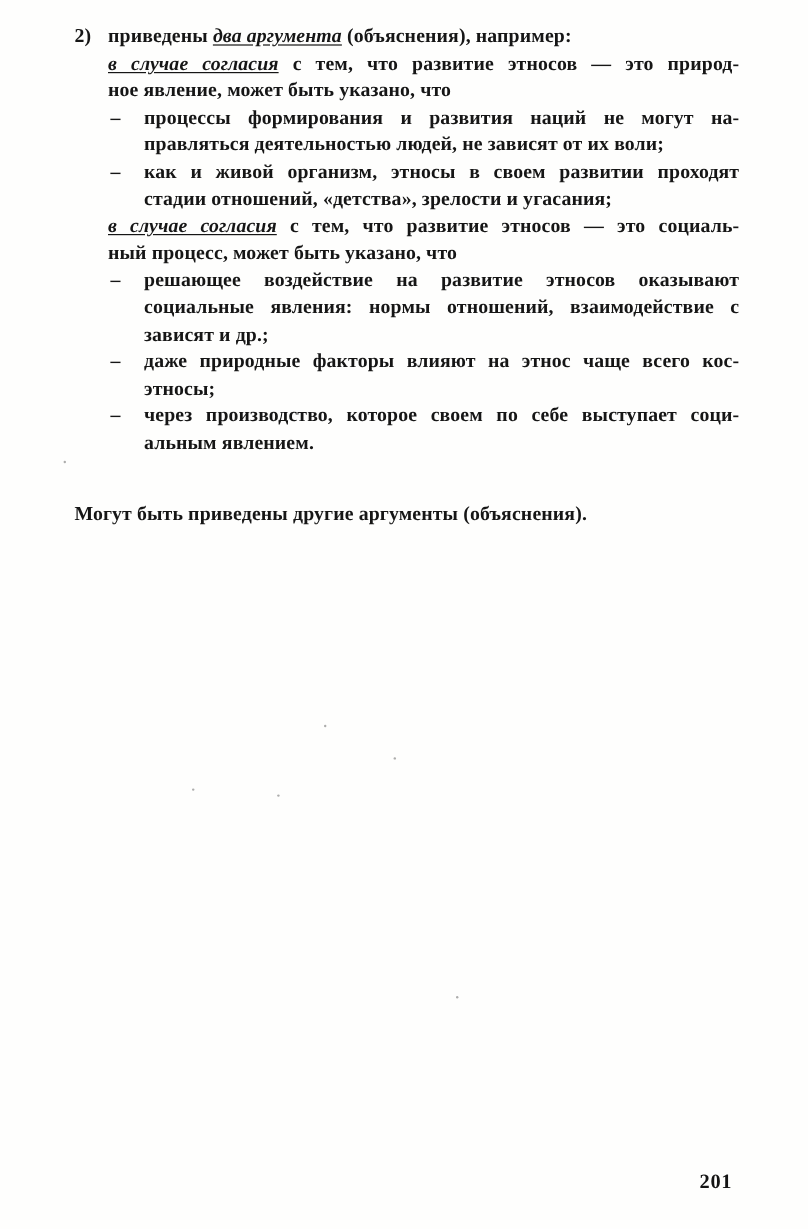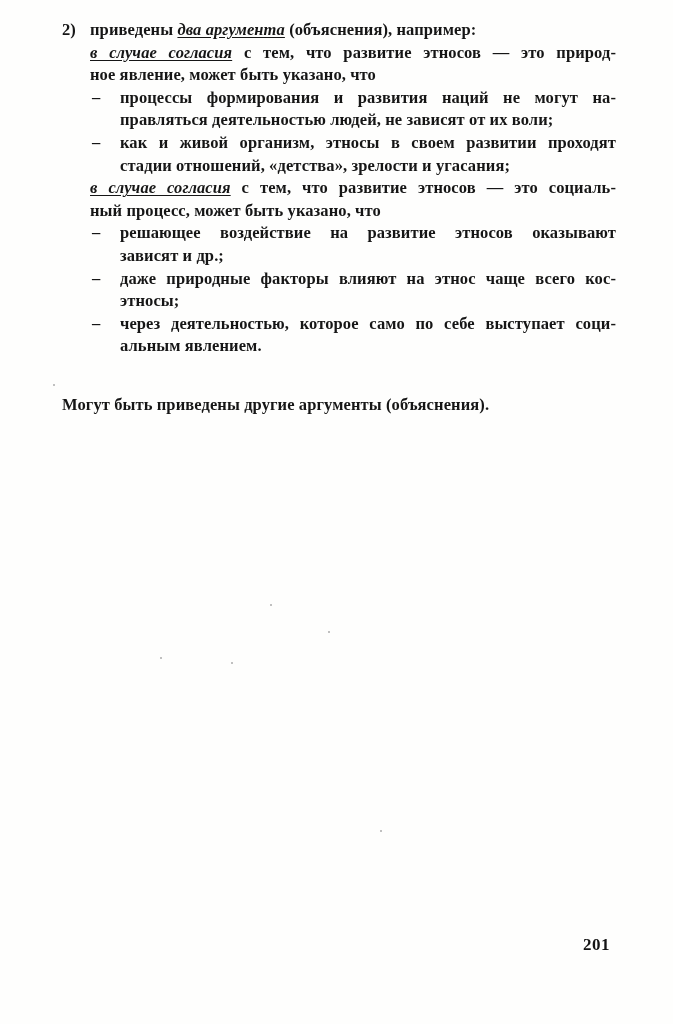--- a/index.html
+++ b/index.html
@@ -32,21 +32,21 @@
   .indent-2 { margin-left: 120px; }
   .justify { text-align: justify; text-align-last: justify; }
   .marker {
     position: absolute;
     left: -28px;
     top: 0;
   }
   .u { text-decoration: underline; text-underline-offset: 2px; font-style: italic; }
   .page-number {
     position: absolute;
-    top: 935px;
+    top: 975px;
     left: 583px;
     font-size: 17px;
     font-weight: 700;
     letter-spacing: 0.5px;
   }
   .speck {
     position: absolute;
     background: #6a6a6a;
     border-radius: 50%;
     opacity: 0.55;
@@ -60,24 +60,25 @@
       <div class="line indent-1"><span class="marker">2)</span><span>приведены </span><span class="u">два аргумента</span><span> (объяснения), например:</span></div>
       <div class="line indent-1 justify"><span class="u">в случае согласия</span><span> с тем, что развитие этносов — это природ-</span></div>
       <div class="line indent-1"><span>ное явление, может быть указано, что</span></div>
       <div class="line indent-2 justify"><span class="marker">–</span><span>процессы формирования и развития наций не могут на-</span></div>
       <div class="line indent-2"><span>правляться деятельностью людей, не зависят от их воли;</span></div>
       <div class="line indent-2 justify"><span class="marker">–</span><span>как и живой организм, этносы в своем развитии проходят</span></div>
       <div class="line indent-2"><span>стадии отношений, «детства», зрелости и угасания;</span></div>
       <div class="line indent-1 justify"><span class="u">в случае согласия</span><span> с тем, что развитие этносов — это социаль-</span></div>
       <div class="line indent-1"><span>ный процесс, может быть указано, что</span></div>
       <div class="line indent-2 justify"><span class="marker">–</span><span>решающее воздействие на развитие этносов оказывают</span></div>
+      <div class="line indent-2 justify"><span>социальные явления: нормы отношений, взаимодействие с</span></div>
       <div class="line indent-2"><span>зависят и др.;</span></div>
       <div class="line indent-2 justify"><span class="marker">–</span><span>даже природные факторы влияют на этнос чаще всего кос-</span></div>
       <div class="line indent-2"><span>этносы;</span></div>
-      <div class="line indent-2 justify"><span class="marker">–</span><span>через деятельностью, которое само по себе выступает соци-</span></div>
+      <div class="line indent-2 justify"><span class="marker">–</span><span>через производство, которое своем по себе выступает соци-</span></div>
       <div class="line indent-2"><span>альным явлением.</span></div>
       <div class="line indent-0"><span>Могут быть приведены другие аргументы (объяснения).</span></div>
     </div>
 
   <div class="page-number">201</div>
 
   <div class="speck" style="left:270px; top:604px; width:2px; height:2px;"></div>
   <div class="speck" style="left:160px; top:657px; width:2px; height:2px;"></div>
   <div class="speck" style="left:231px; top:662px; width:2px; height:2px;"></div>
   <div class="speck" style="left:328px; top:631px; width:2px; height:2px;"></div>

